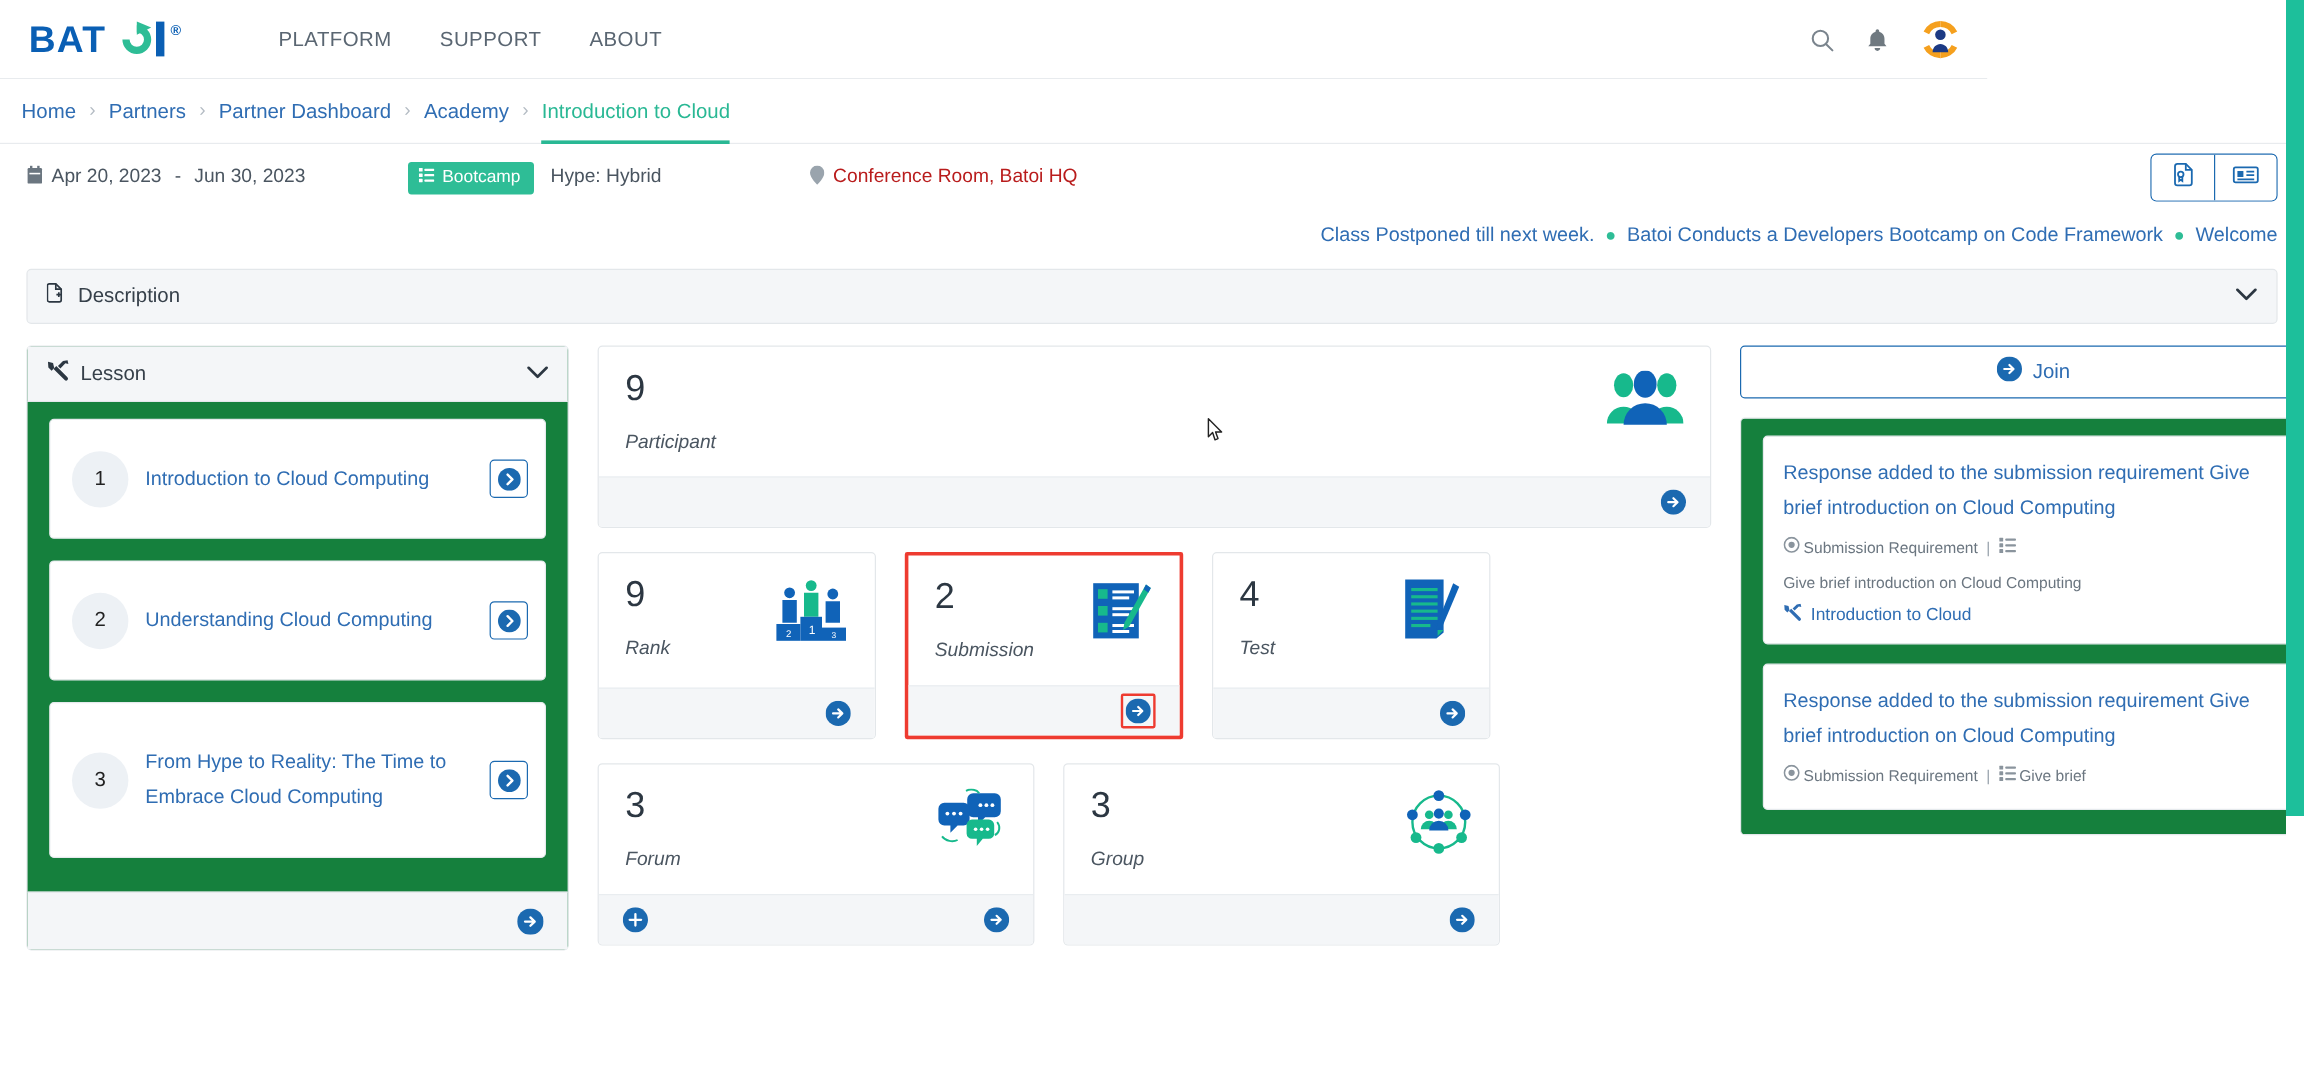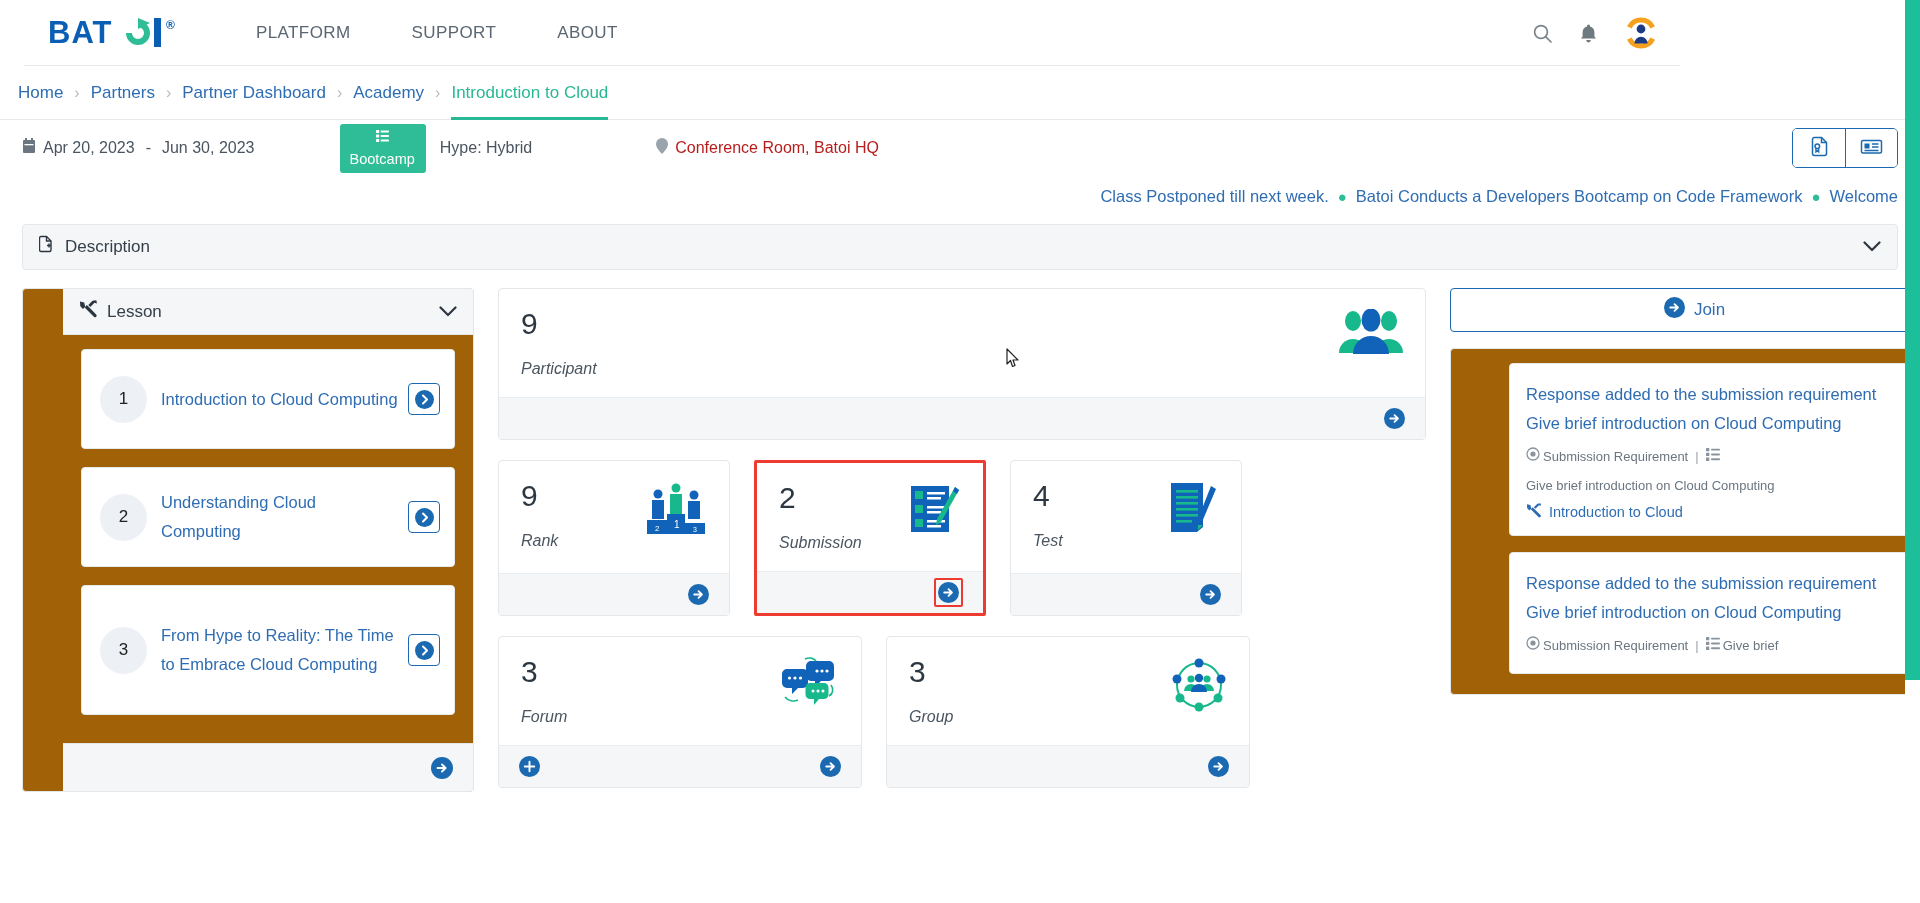--- a/index.html
+++ b/index.html
@@ -8,25 +8,25 @@
     font-family:"Liberation Sans", sans-serif;
     background:#ffffff;
     overflow:hidden;
     color:#3c4858;
   }
   
   .topnav{
     height:66px; width:1656px;
     display:flex; align-items:center;
     border-bottom:1px solid #e8ebee;
-    background:#fff; position:relative;margin-left:24px;
+    background:#fff; position:relative;
   }
   .logo{ margin-left:24px; display:flex; align-items:center; }
   .logo svg{ display:block; }
-  .navlinks{ display:flex; align-items:flex-end; margin-left:48px; gap:61px; }
+  .navlinks{ display:flex; align-items:flex-end; margin-left:48px; gap:40px; }
   .navlink{
     font-size:17px; letter-spacing:.4px; color:#5a6672; cursor:pointer;
   }
   .navright{
     position:absolute; right:22px; top:0; height:66px;
     display:flex; align-items:center; gap:26px;
   }
   .icobtn{ cursor:pointer; display:flex; align-items:center; justify-content:center; }
   .avatar{ width:34px; height:34px; position:relative; cursor:pointer; }
 
@@ -47,21 +47,21 @@
   .metabar{
     height:56px; display:flex; align-items:center;
     padding:0 22px; position:relative; background:#fff;
   }
   .meta-date{ display:flex; align-items:center; font-size:16px; color:#4a5560; }
   .meta-date .cal{ margin-right:7px; }
   .dash{ margin:0 11px; color:#4a5560; }
   .badge{
     background:#2ebd96; color:#fff; font-size:14.5px;
     padding:5px 11px 6px 9px; border-radius:3px; display:flex;
-    align-items:center; gap:6px; margin-left:86px; cursor:pointer;flex-direction:column;
+    align-items:center; gap:6px; margin-left:86px; cursor:pointer;
   }
   .mode{ font-size:16px; color:#4a5560; margin-left:14px; }
   .loc{ display:flex; align-items:center; font-size:16px; color:#b91c1c; margin-left:124px; }
   .loc .pin{ margin-right:7px; }
   .metabtns{
     position:absolute; right:22px; top:50%; transform:translateY(-50%);
     display:flex; border:1px solid #1b69b0; border-radius:5px; overflow:hidden;
   }
   .metabtns > div{
     width:52px; height:38px; display:flex; align-items:center; justify-content:center;
@@ -87,21 +87,21 @@
 
   
   .main{
     display:flex; gap:24px; padding:18px 22px 0 22px; align-items:flex-start;
   }
   .col-lesson{ width:452px; flex:none; }
   .col-cards{ width:928px; flex:none; }
   .col-right{ width:489px; flex:none; }
 
   .panel{
-    border:1px solid #e3e7ea; border-radius:4px; background:#a16207;padding-left:40px;
+    border:1px solid #e3e7ea; border-radius:4px; background:#15803d;
   }
   .panel-head{
     height:46px; background:#f4f6f8; border-bottom:1px solid #e3e7ea;
     display:flex; align-items:center; justify-content:space-between;
     padding:0 16px; cursor:pointer;
   }
   .panel-head-left{ display:flex; align-items:center; gap:9px; font-size:17px; color:#36404a; }
   .chev{ color:#2c3742; }
 
   .lesson-body{ padding:14px 18px 10px 18px; }

